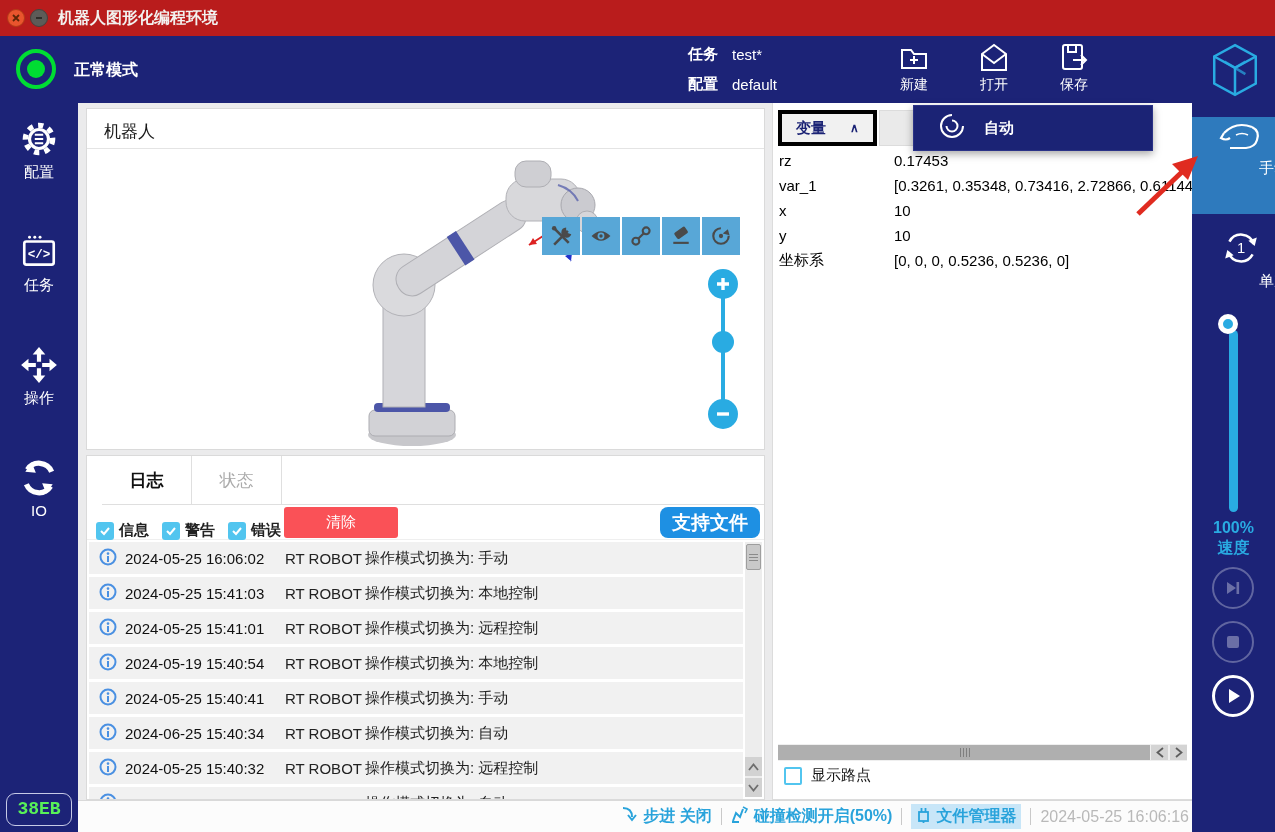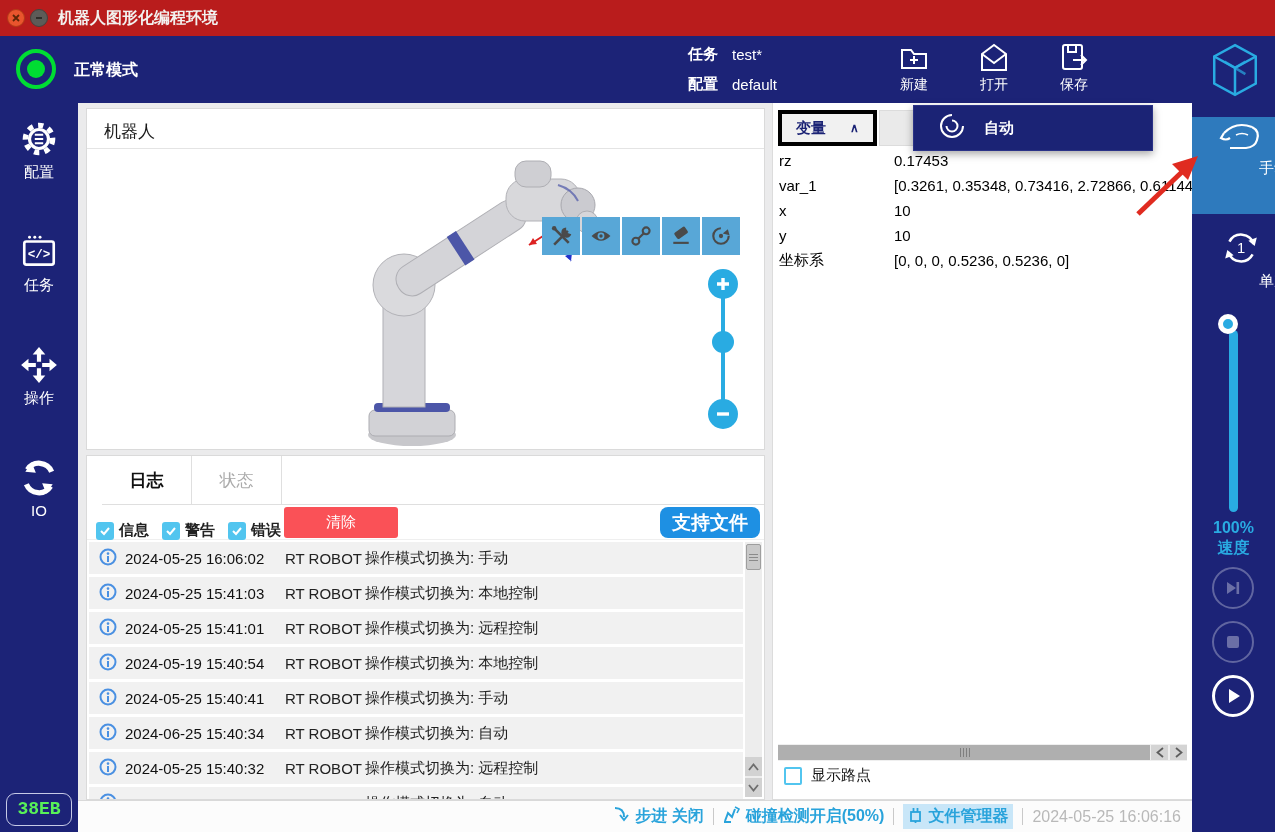--- a/index.html
+++ b/index.html
@@ -111,21 +111,21 @@
   .hbtn{width:17px;height:15px;background:#D4D4D4;display:flex;align-items:center;
         justify-content:center;cursor:pointer;}
   .wprow{position:absolute;left:11px;top:663px;display:flex;align-items:center;}
   .cb-empty{width:18px;height:18px;border:2px solid #52C5EF;border-radius:2px;background:#fff;
             margin-right:9px;cursor:pointer;}
   .wplabel{font-size:15px;color:#111;}
 
   
   .statusbar{position:absolute;left:0;top:697px;width:100%;height:32px;background:#FCFCFC;
              border-top:1px solid #D9D9D9;display:flex;align-items:center;
-             justify-content:flex-end;gap:9px;padding-right:11px;font-size:16px;}
+             justify-content:flex-end;gap:9px;padding-right:3px;font-size:16px;}
   .sitem{display:flex;align-items:center;gap:5px;color:#29A3DB;font-weight:bold;cursor:pointer;}
   .sitem.fm{background:#C8E6F8;padding:2px 5px;}
   .ssep{width:1px;height:17px;background:#C9C9C9;}
   .stime{color:#B9B9B9;font-weight:normal;}
 
   
   .rightbar{position:absolute;left:1192px;top:103px;width:83px;height:729px;background:#1C2377;}
   .rnav{position:relative;width:97px;height:97px;text-align:right;color:#fff;cursor:pointer;}
   .rnav.active{background:#2E7ABD;}
   .rnav svg{display:block;margin:14px auto 4px;}

